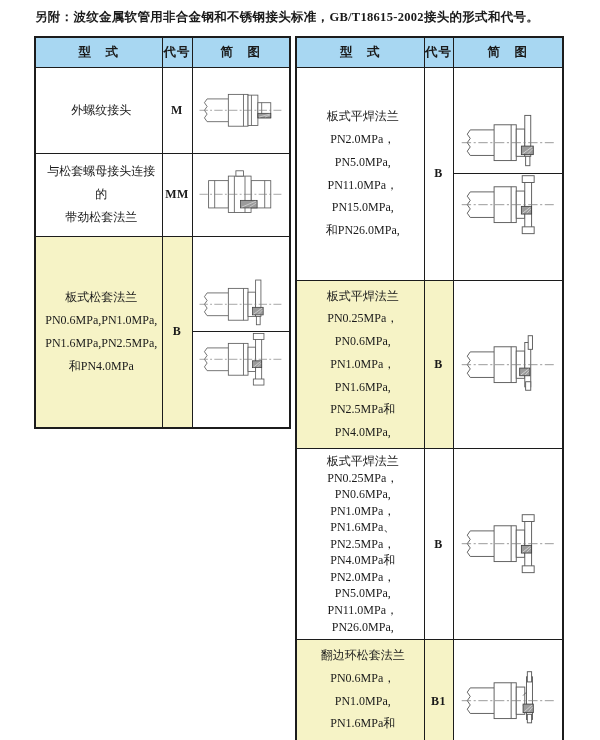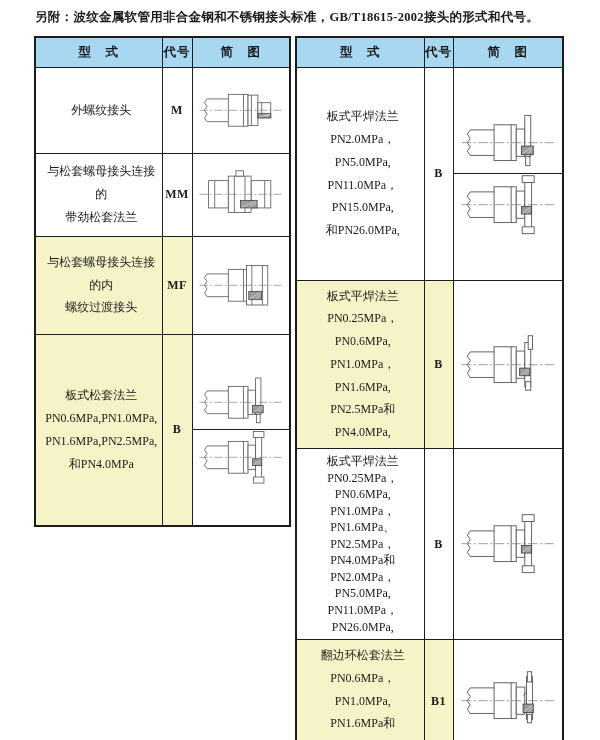--- a/index.html
+++ b/index.html
@@ -105,43 +105,20 @@
               <line x1="22" y1="18" x2="22" y2="54" stroke="#5a5a5a" stroke-width="1.1"></line>
               <rect x="70" y="18" width="26" height="36" fill="#fff" stroke="#5a5a5a" stroke-width="1.1"></rect>
               <line x1="88" y1="18" x2="88" y2="54" stroke="#5a5a5a" stroke-width="1.1"></line>
               <rect x="40" y="12" width="30" height="48" fill="#fff" stroke="#5a5a5a" stroke-width="1.1"></rect>
               <line x1="48" y1="12" x2="48" y2="60" stroke="#5a5a5a" stroke-width="1.1"></line>
               <line x1="62" y1="12" x2="62" y2="60" stroke="#5a5a5a" stroke-width="1.1"></line>
               <rect x="50" y="5" width="10" height="7" fill="#fff" stroke="#5a5a5a" stroke-width="1.1"></rect>
               <rect x="56" y="44" width="22" height="10" fill="#9b9b9b" stroke="#3f3f3f" stroke-width="1"></rect>
               <line x1="57.5" y1="53" x2="76.5" y2="45" stroke="#e9e9e9" stroke-width="0.8"></line>
               <line x1="68.1" y1="53" x2="77" y2="47.5" stroke="#e9e9e9" stroke-width="0.7"></line>
-              <line x1="2" y1="36" x2="110" y2="36" stroke="#7d7d7d" stroke-width="0.9" stroke-dasharray="11 3 2.5 3"></line>
-            </svg>
-          </div>
-        </td>
-  </tr>
-  <tr style="height:98px">
-    <td class="type hl">
-          <div class="txt">与松套螺母接头连接的内
-螺纹过渡接头</div>
-        </td>
-    <td class="code hl">MF</td>
-    <td class="diag">
-          <div class="dbox">
-            <svg viewBox="0 0 112 72" xmlns="http://www.w3.org/2000/svg">
-              <path d="M40,21 H12 l-3.5,5 3.5,5 -3.5,5 3.5,5 -3.5,5 3.5,5 H40" fill="#fff" stroke="#5a5a5a" stroke-width="1.1"></path>
-              <rect x="40" y="15" width="26" height="42" fill="#fff" stroke="#5a5a5a" stroke-width="1.1"></rect>
-              <line x1="60" y1="15" x2="60" y2="57" stroke="#5a5a5a" stroke-width="1.1"></line>
-              <rect x="64" y="10" width="28" height="52" fill="#fff" stroke="#5a5a5a" stroke-width="1.1"></rect>
-              <line x1="71" y1="10" x2="71" y2="62" stroke="#5a5a5a" stroke-width="1.1"></line>
-              <line x1="85" y1="10" x2="85" y2="62" stroke="#5a5a5a" stroke-width="1.1"></line>
-              <rect x="67" y="44" width="17" height="11" fill="#9b9b9b" stroke="#3f3f3f" stroke-width="1"></rect>
-              <line x1="68.5" y1="54" x2="82.5" y2="45" stroke="#e9e9e9" stroke-width="0.8"></line>
-              <line x1="76.35" y1="54" x2="83" y2="47.85" stroke="#e9e9e9" stroke-width="0.7"></line>
               <line x1="2" y1="36" x2="110" y2="36" stroke="#7d7d7d" stroke-width="0.9" stroke-dasharray="11 3 2.5 3"></line>
             </svg>
           </div>
         </td>
   </tr>
   <tr style="height:192px">
     <td class="type hl">
           <div class="txt">板式松套法兰
 PN0.6MPa,PN1.0MPa,
 PN1.6MPa,PN2.5MPa,

